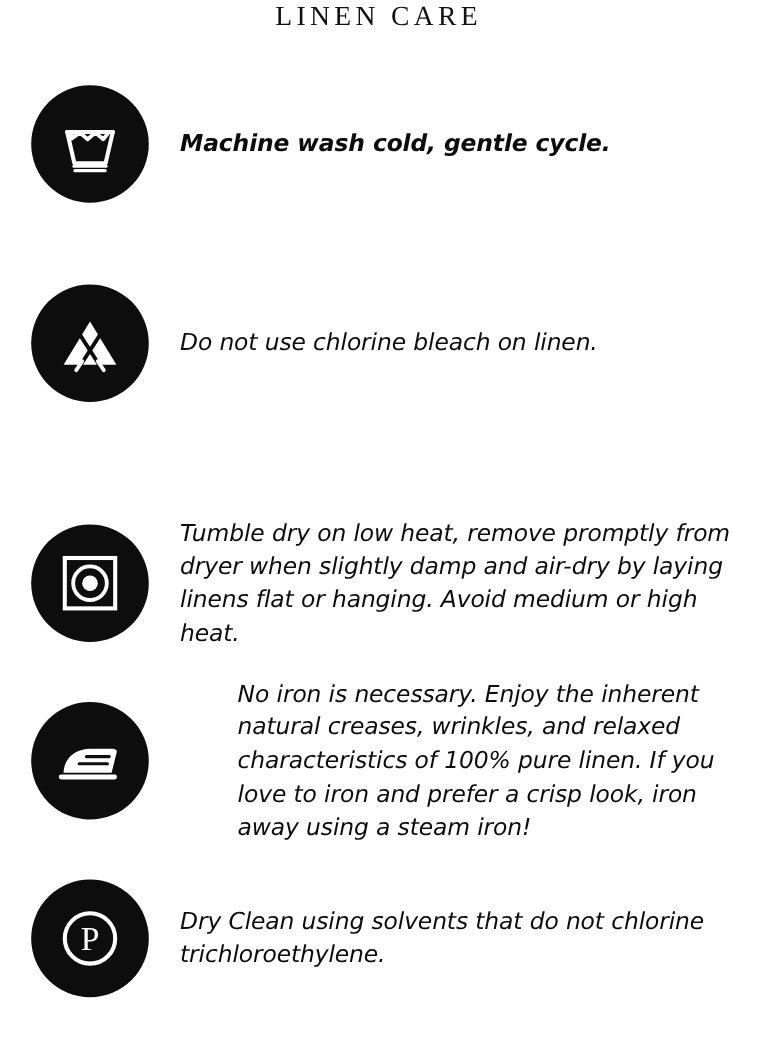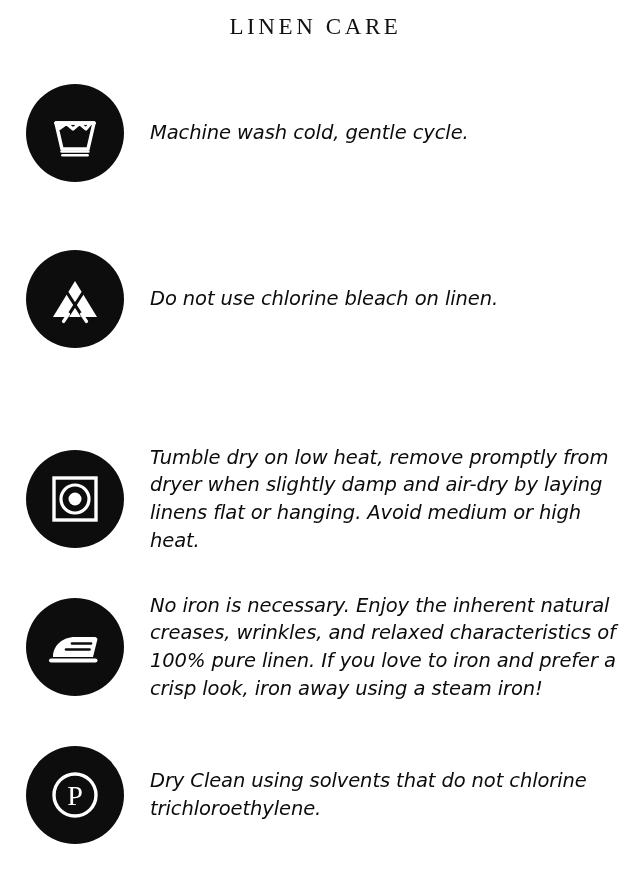--- a/index.html
+++ b/index.html
@@ -19,21 +19,21 @@
     width: 631px;
     height: 879px;
     position: relative;
     box-sizing: border-box;
   }
   .title {
     text-align: center;
     font-family: "Liberation Serif", serif;
     font-size: 23px;
     letter-spacing: 3.6px;
-    padding-top: 14px;
+    padding-top: 1px;
     color: #111111;
     font-weight: 400;
   }
   .care-list {
     margin-top: 44px;
   }
   .care-row {
     display: flex;
     align-items: flex-start;
     min-height: 104px;
@@ -66,31 +66,31 @@
   }
   .care-text {
     font-family: "DejaVu Sans", sans-serif;
     font-style: italic;
     font-size: 19.5px;
     line-height: 1.42;
     color: #0c0c0c;
     letter-spacing: -0.1px;
   }
   
-  .row-0 { margin-top: 0px; }
+  .row-0 { margin-top: 0px; font-weight: bold; }
   .row-1 { margin-top: 62px; }
   .row-2 { margin-top: 96px; }
   .row-3 { margin-top: 44px; }
   .row-4 { margin-top: 44px; }
 
   .row-0 .badge { margin-top: 0; }
   .row-0 .text-cell { height: 98px; }
   .row-1 .text-cell { height: 98px; }
   .row-2 .text-cell { height: 98px; }
-  .row-3 .text-cell { height: 98px; }
+  .row-3 .text-cell { height: 98px; margin-left: 48px; }
   .row-4 .text-cell { height: 98px; }
 </style>
 </head>
 <body>
 
 <div class="page">
 
   <div class="title">LINEN CARE</div>
 
   <div class="care-list">

